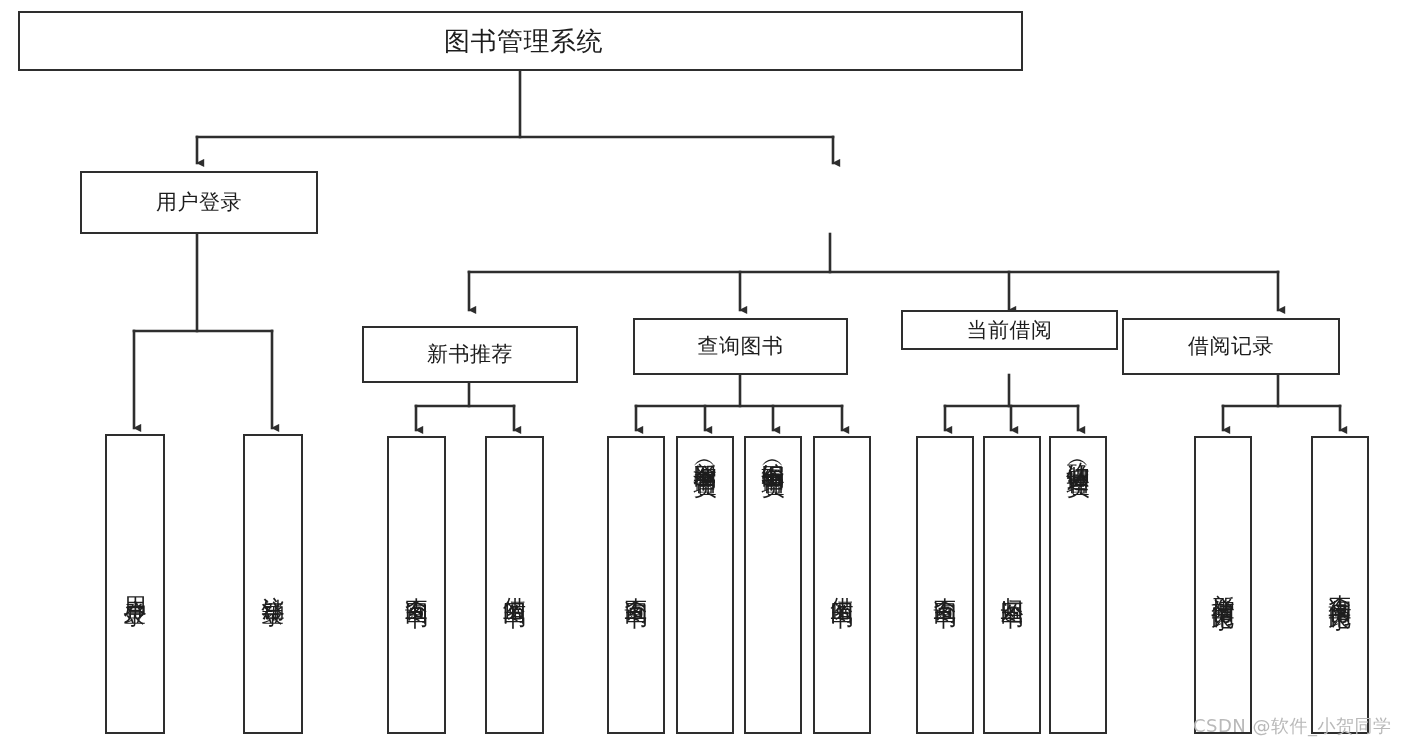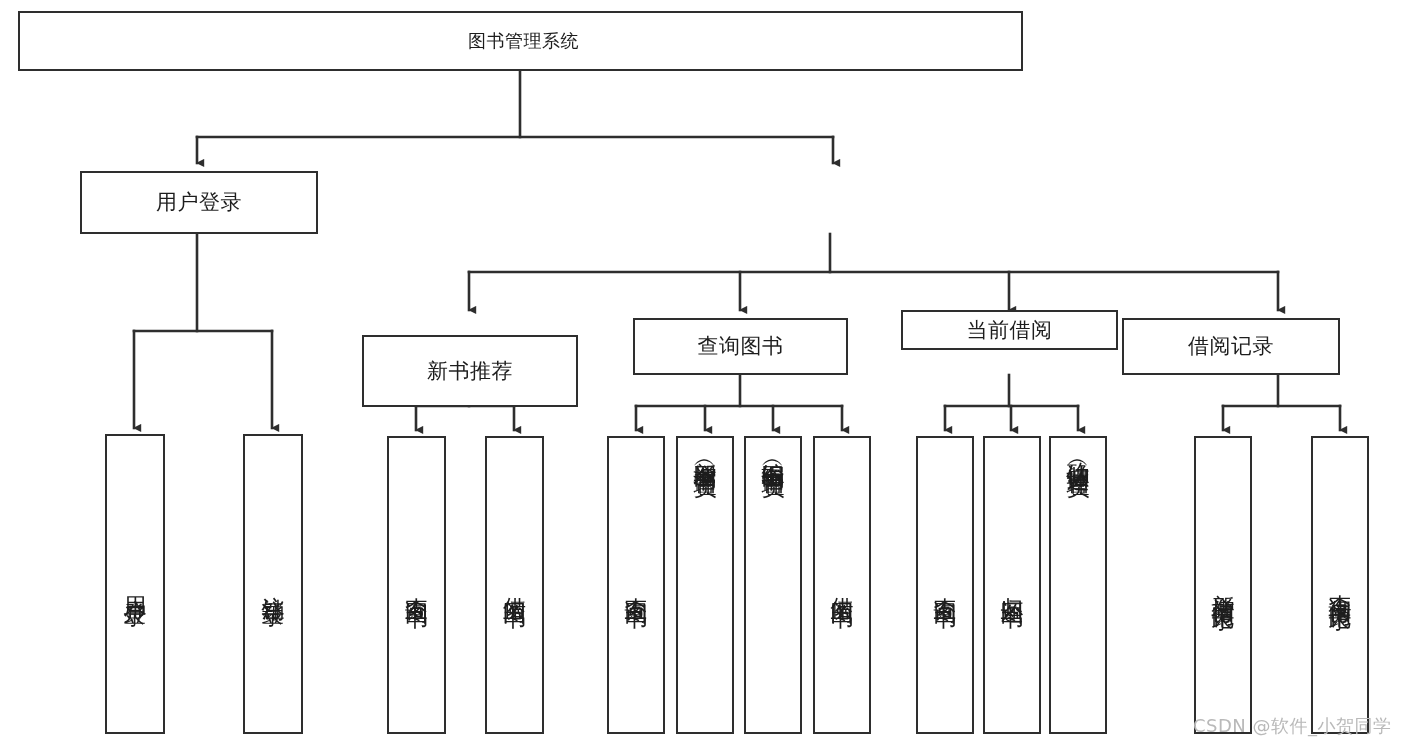--- a/index.html
+++ b/index.html
@@ -39,21 +39,21 @@
     display: block;
     text-align: center;
     line-height: 1.08;
   }
   
   .node.h .label {
     font-size: 21px;
     letter-spacing: 0.5px;
   }
   .node.h.root .label {
-    font-size: 18px;
+    font-size: 26px;
     margin-left: 6px;
   }
   
   .node.v {
     align-items: flex-start;
     justify-content: center;
     padding-top: 6px;
   }
   .node.v .label {
     writing-mode: vertical-rl;
@@ -138,21 +138,21 @@
   </svg>
 
   <div class="node h root" style="left:18px; top:11px; width:1005px; height:60px;">
     <span class="label">图书管理系统</span>
   </div>
 
   <div class="node h" style="left:80px; top:171px; width:238px; height:63px;">
     <span class="label">用户登录</span>
   </div>
 
-  <div class="node h" style="left:362px; top:335px; width:216px; height:72px;">
+  <div class="node h" style="left:362px; top:326px; width:216px; height:57px;">
     <span class="label">新书推荐</span>
   </div>
   <div class="node h" style="left:633px; top:318px; width:215px; height:57px;">
     <span class="label">查询图书</span>
   </div>
   <div class="node h" style="left:901px; top:302px; width:217px; height:40px;margin-top:8px;">
     <span class="label">当前借阅</span>
   </div>
   <div class="node h" style="left:1122px; top:318px; width:218px; height:57px;">
     <span class="label">借阅记录</span>

